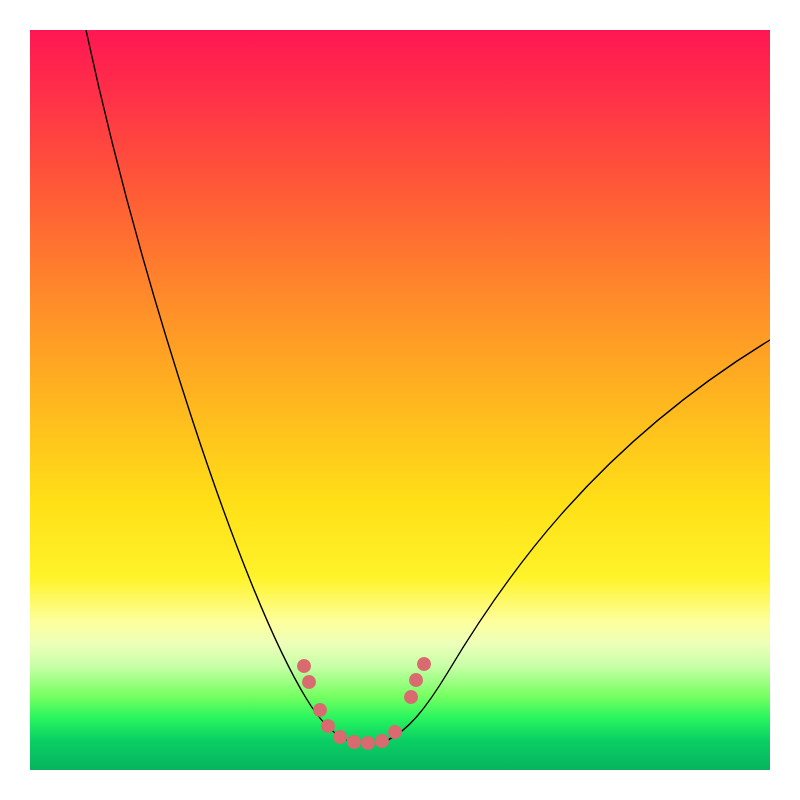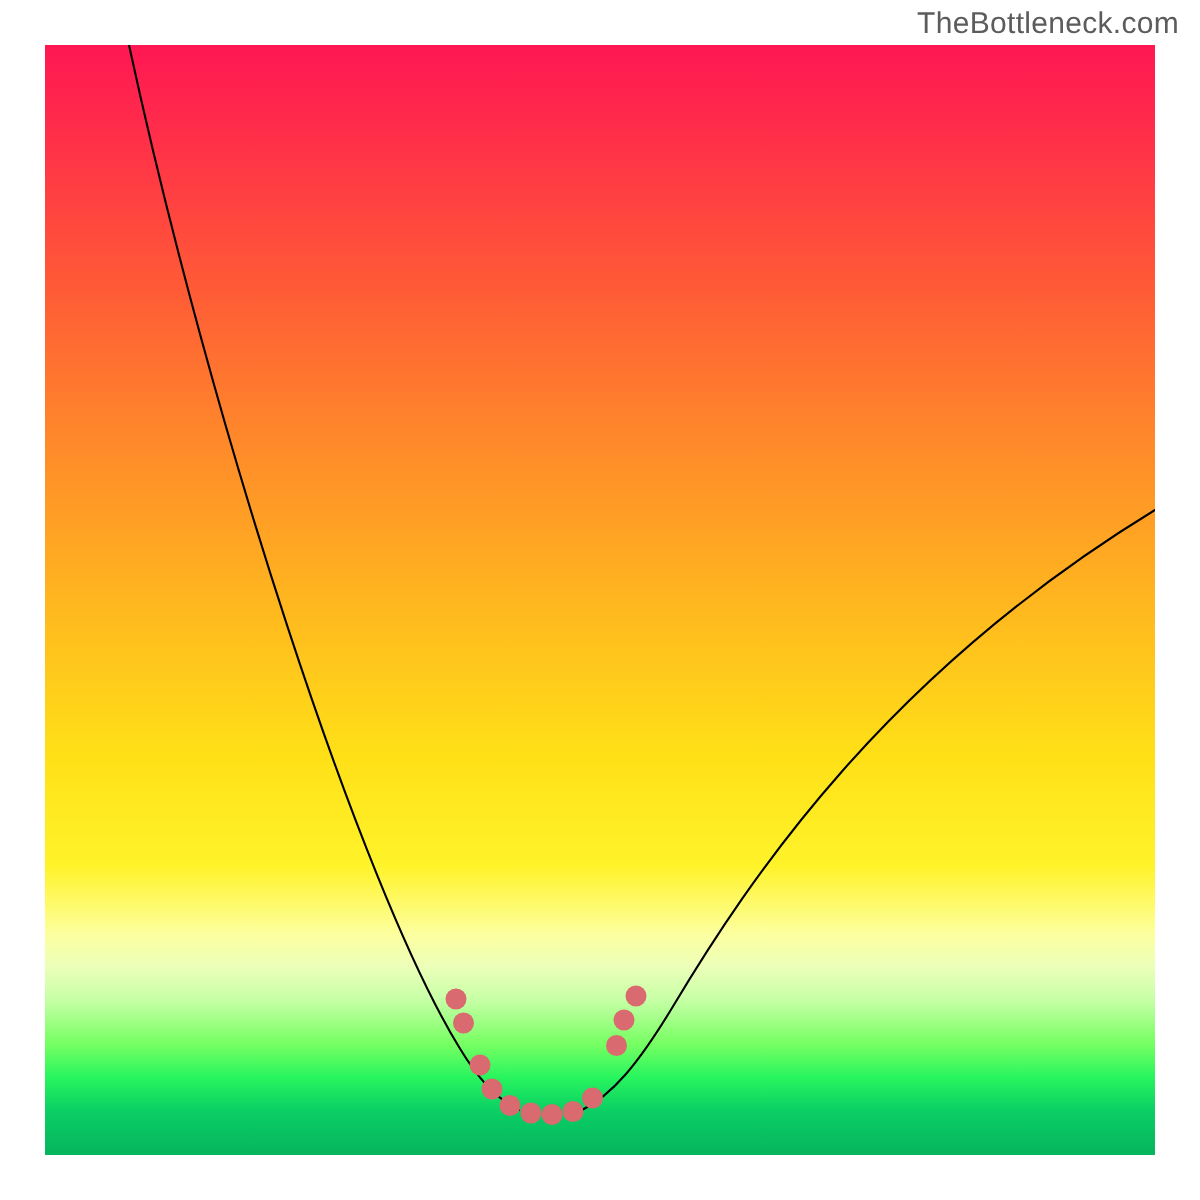--- a/index.html
+++ b/index.html
@@ -85,21 +85,20 @@
   }
   .lower-dots {
     fill: #d96a6f;
   }
 </style>
 </head>
 <body>
 <div class="outer">
 
   <div class="top-strip"></div>
-  <div class="watermark">TheBottleneck.com</div>
 
   <div class="black-frame"></div>
   <div class="gradient"></div>
 
   <svg class="plot" viewBox="0 0 740 740">
 
     <path class="curve" d="M 56 0
              C 110 250, 210 560, 276 668
              C 288 688, 300 702, 316 710"></path>
 

